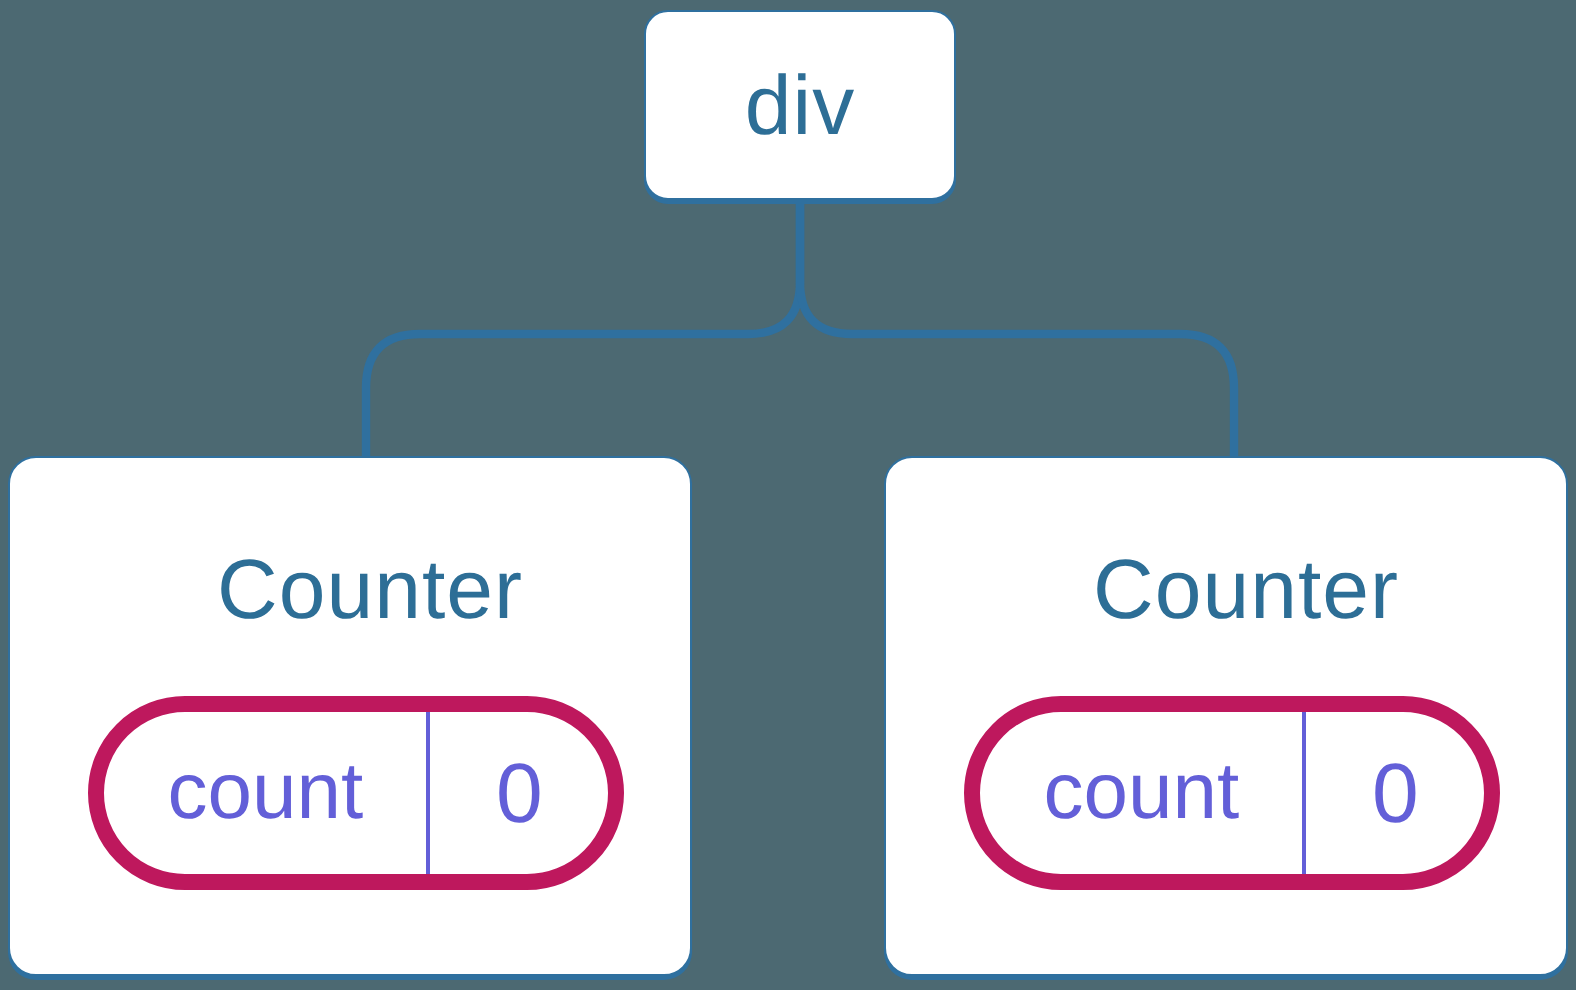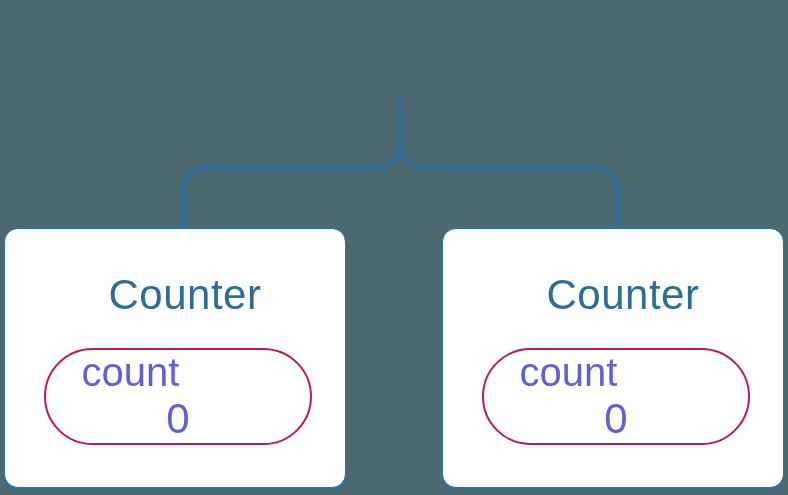--- a/index.html
+++ b/index.html
@@ -66,28 +66,27 @@
     font-weight: 500;
     color: #2D6E96;
     letter-spacing: 0.5px;
   }
   .state-pill {
     position: absolute;
     left: 39px;
     top: 119px;
     width: 268px;
     height: 97px;
-    border: 2px solid #be185d;
+    border: 8px solid #be185d;
     border-radius: 60px;
     box-sizing: border-box;
     display: flex;
     align-items: stretch;
     color: #635FD8;
     background: #ffffff;
-    flex-direction: column;
   }
   .pill-key {
     width: 64%;
     display: flex;
     align-items: center;
     justify-content: center;
     font-size: 40px;
   }
   .pill-divider {
     width: 2px;
@@ -104,20 +103,23 @@
 </head>
 <body>
 
 <div class="stage">
 
   <svg class="edges" viewBox="0 0 788 495">
     <path d="M400 100 L400 141 Q400 167 374 167 L210 167 Q183 167 183 194 L183 228"></path>
     <path d="M400 100 L400 141 Q400 167 426 167 L590 167 Q617 167 617 194 L617 228"></path>
   </svg>
 
+  <div class="node root-node">
+    <span class="node-label">div</span>
+  </div>
 
   <div class="node card left">
     <div class="card-title">Counter</div>
     <div class="state-pill">
       <div class="pill-key">count</div>
       <div class="pill-divider"></div>
       <div class="pill-value">0</div>
     </div>
   </div>
 

